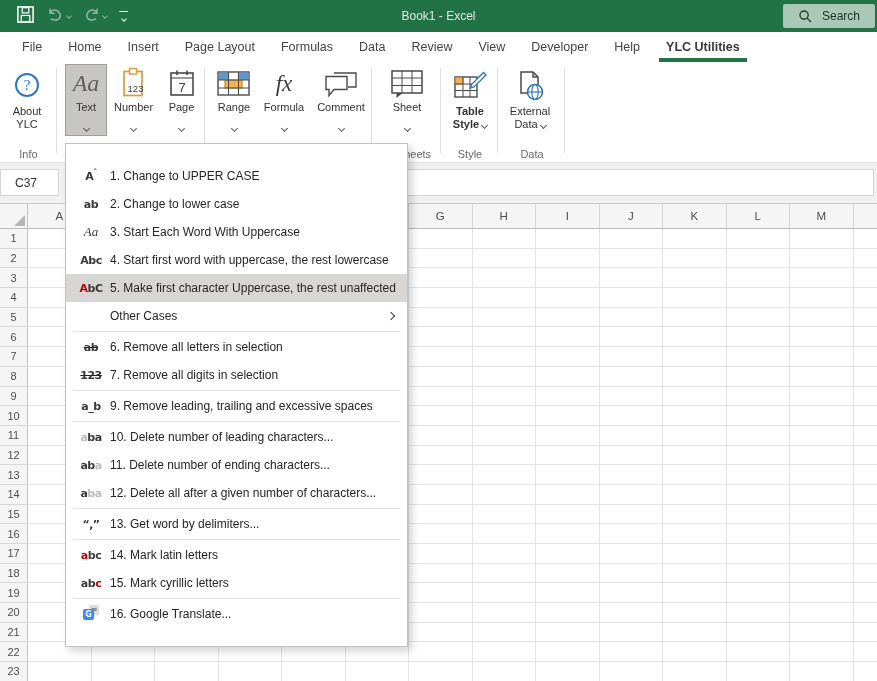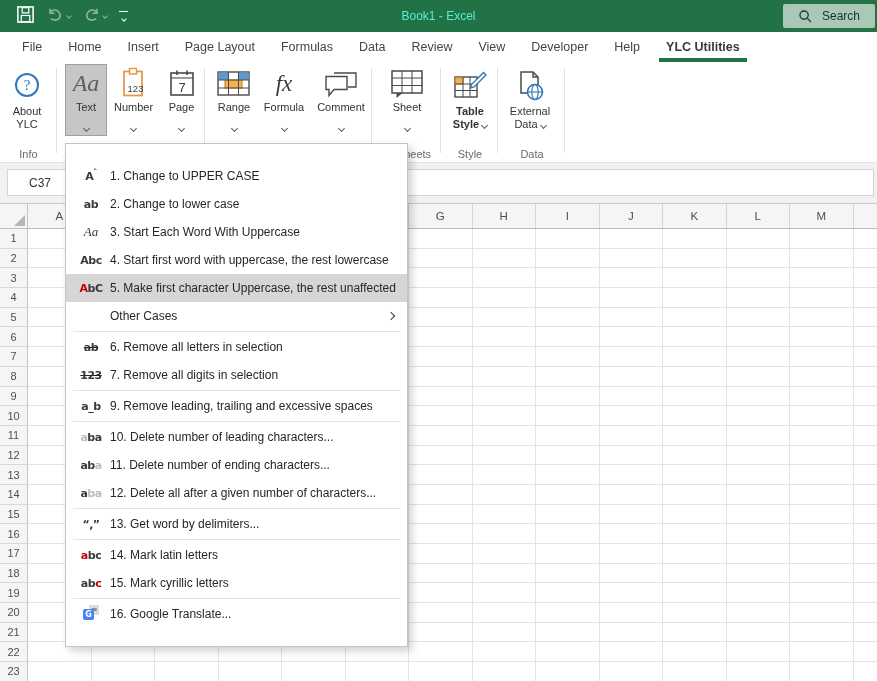--- a/index.html
+++ b/index.html
@@ -7,21 +7,21 @@
   #app{position:relative;width:877px;height:681px;background:#fff;overflow:hidden;}
 
   
   .titlebar{position:absolute;top:0;left:0;right:0;height:32px;background:#217346;display:flex;align-items:center;}
   .qat{display:flex;align-items:center;gap:4px;padding-left:12px;}
   .qat-btn{display:flex;align-items:center;gap:3px;padding:2px 4px;}
   .chev{display:inline-block;width:5px;height:5px;border-right:1.3px solid #5a5a5a;border-bottom:1.3px solid #5a5a5a;transform:rotate(45deg);}
   .chev.lt{border-color:#8fb3a2;width:4px;height:4px;}
   .chev.wh{border-color:#fff;width:4px;height:4px;}
   .qat-line{display:block;width:9px;border-top:1.6px solid #fff;margin-bottom:2px;}
-  .title-text{position:absolute;left:0;right:0;text-align:center;color:#5eead4;font-size:12px;pointer-events:none;}
+  .title-text{position:absolute;left:0;right:0;text-align:center;color:#e5e5e5;font-size:12px;pointer-events:none;}
   .searchbox{position:absolute;left:783px;top:4px;width:92px;height:24px;background:#a9c8b6;border-radius:2px;display:flex;align-items:center;justify-content:center;gap:9px;}
   .search-label{font-size:12px;color:#16352a;}
 
   
   .tabsrow{position:absolute;top:32px;left:0;right:0;height:30px;background:#fff;display:flex;padding-left:9px;}
   .tab{padding:0 13px;display:flex;align-items:center;font-size:12.5px;color:#454545;position:relative;cursor:default;}
   .tab.active span{font-weight:700;color:#3a3a3a;}
   .tab.active::after{content:'';position:absolute;left:6px;right:6px;bottom:0;height:4px;background:#217346;}
 
   
@@ -35,21 +35,21 @@
   .inline-chev{margin-left:3px;}
   .chev-wrap{margin-top:3px;}
   .rgroup-label{position:absolute;bottom:2px;left:0;right:0;text-align:center;font-size:11px;color:#6b6b6b;white-space:nowrap;}
   .rgroup-sheets .rgroup-label{padding-left:14px;}
   .rgroup-sep{position:absolute;right:0;top:6px;bottom:9px;width:1px;background:#e1e1e1;}
   .aa-glyph{font-family:"Liberation Serif",serif;font-style:italic;font-size:24px;color:#5f5f5f;}
   .fx-glyph{font-family:"Liberation Serif",serif;font-style:italic;font-size:23px;color:#3b3b3b;}
 
   
   .fbar{position:absolute;top:163px;left:0;right:0;height:40px;background:#f1f1f1;}
-  .namebox{position:absolute;left:7px;top:6px;width:59px;height:27px;background:#fff;border:1px solid #d4d4d4;font-size:12px;color:#333;display:flex;align-items:center;padding-left:21px;}
+  .namebox{position:absolute;left:0;top:6px;width:59px;height:27px;background:#fff;border:1px solid #d4d4d4;font-size:12px;color:#333;display:flex;align-items:center;padding-left:14px;}
   .finput{position:absolute;left:66px;right:3px;top:6px;height:27px;background:#fff;border:1px solid #d4d4d4;}
 
   
   .grid{position:absolute;top:203px;left:0;right:0;bottom:0;background:#fff;overflow:hidden;border-top:1px solid #c9c9c9;}
   .ghead-row{display:flex;height:25px;border-bottom:1px solid #bcbcbc;}
   .gcorner{width:28px;min-width:28px;background:#f5f5f5;border-right:1px solid #c4c4c4;position:relative;}
   .gcorner-tri{position:absolute;right:2px;bottom:2px;width:0;height:0;border-left:11px solid transparent;border-bottom:11px solid #b5b5b5;}
   .gcol{width:63.5px;min-width:63.5px;background:#f5f5f5;border-right:1px solid #d4d4d4;display:flex;align-items:center;justify-content:center;font-size:11.5px;color:#4f4f4f;}
   .grow{display:flex;height:19.7px;}
   .growhead{width:28px;min-width:28px;background:#f5f5f5;border-right:1px solid #c4c4c4;border-bottom:1px solid #d8d8d8;display:flex;align-items:center;justify-content:center;font-size:11px;color:#4f4f4f;}

